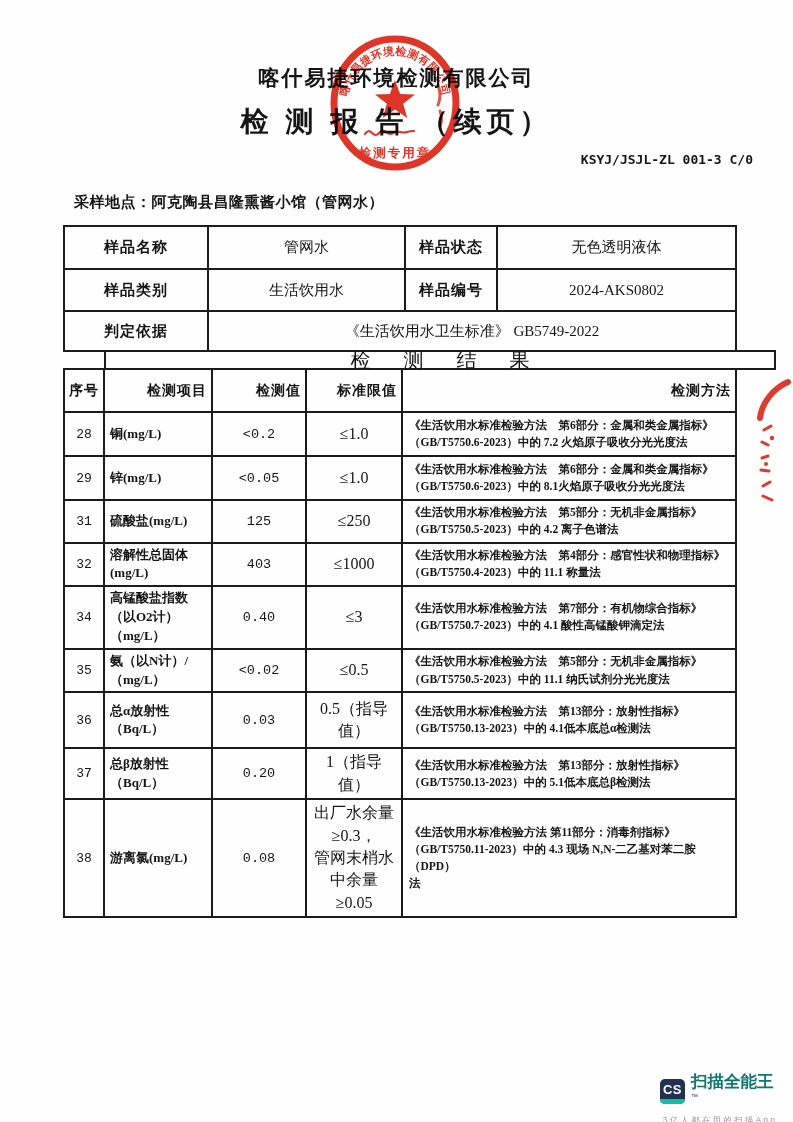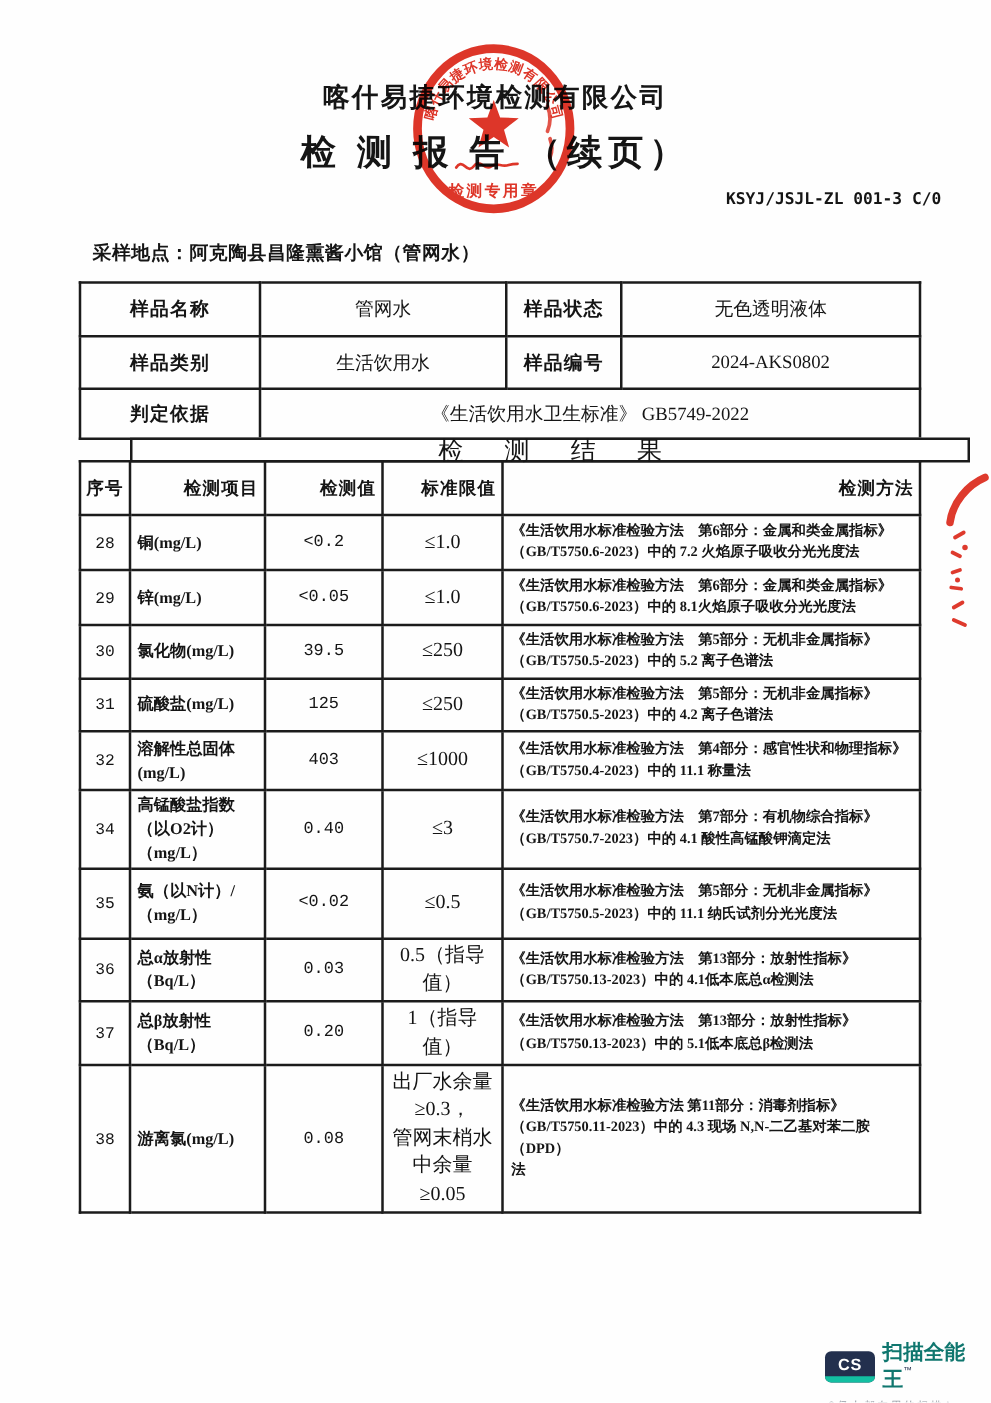--- a/index.html
+++ b/index.html
@@ -86,21 +86,21 @@
     white-space:pre; letter-spacing:2px;
   }
   
   .cs-badge {
     position:absolute; right:13px; top:1071px; width:120px;
     display:flex; flex-direction:column; align-items:center;
     font-family:"Liberation Sans","DejaVu Sans",sans-serif;
   }
   .cs-row { display:flex; align-items:center; gap:6px; }
   .cs-icon {
-    position:relative; width:40px; height:25px; border-radius:5px;
+    position:relative; width:25px; height:25px; border-radius:5px;
     background:#23304e; flex:0 0 auto;
   }
   .cs-icon .cs-letters {
     display:block; width:100%; text-align:center; line-height:21px;
     color:#ffffff; font-weight:bold; font-size:13px; letter-spacing:0.5px;
   }
   .cs-teal {
     position:absolute; bottom:0; left:0; right:0; height:5px;
     background:#13bfa2; border-radius:0 0 5px 5px;
   }
@@ -201,28 +201,20 @@
         </tr>
         <tr>
           <td class="c-no">29</td>
           <td class="c-item">锌(mg/L)</td>
           <td class="c-val">&lt;0.05</td>
           <td class="c-limit">≤1.0</td>
           <td class="c-method">《生活饮用水标准检验方法　第6部分：金属和类金属指标》
 （GB/T5750.6-2023）中的 8.1火焰原子吸收分光光度法</td>
         </tr>
         <tr>
-          <td class="c-no">30</td>
-          <td class="c-item">氯化物(mg/L)</td>
-          <td class="c-val">39.5</td>
-          <td class="c-limit">≤250</td>
-          <td class="c-method">《生活饮用水标准检验方法　第5部分：无机非金属指标》
-（GB/T5750.5-2023）中的 5.2 离子色谱法</td>
-        </tr>
-        <tr>
           <td class="c-no">31</td>
           <td class="c-item">硫酸盐(mg/L)</td>
           <td class="c-val">125</td>
           <td class="c-limit">≤250</td>
           <td class="c-method">《生活饮用水标准检验方法　第5部分：无机非金属指标》
 （GB/T5750.5-2023）中的 4.2 离子色谱法</td>
         </tr>
         <tr>
           <td class="c-no">32</td>
           <td class="c-item">溶解性总固体

